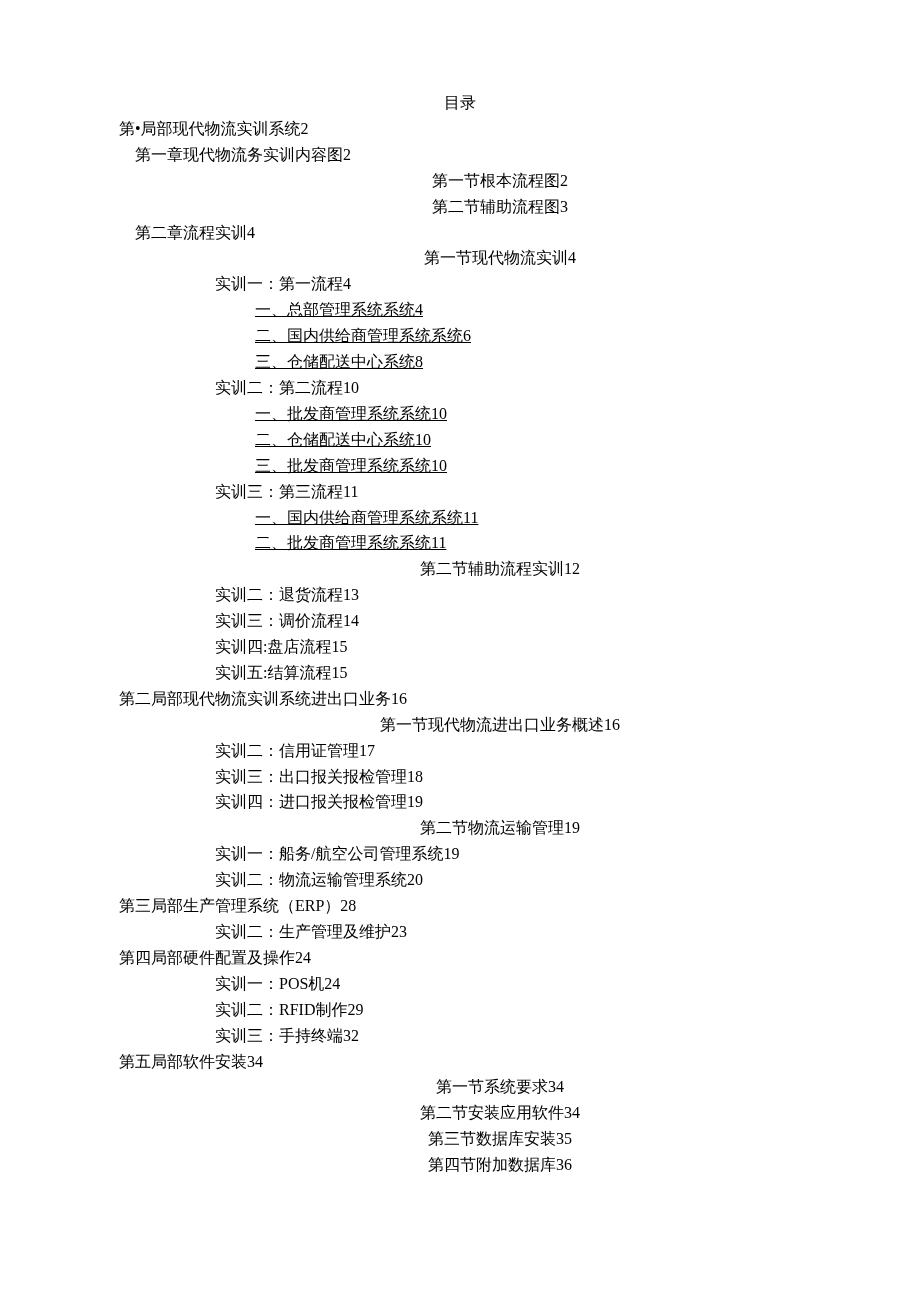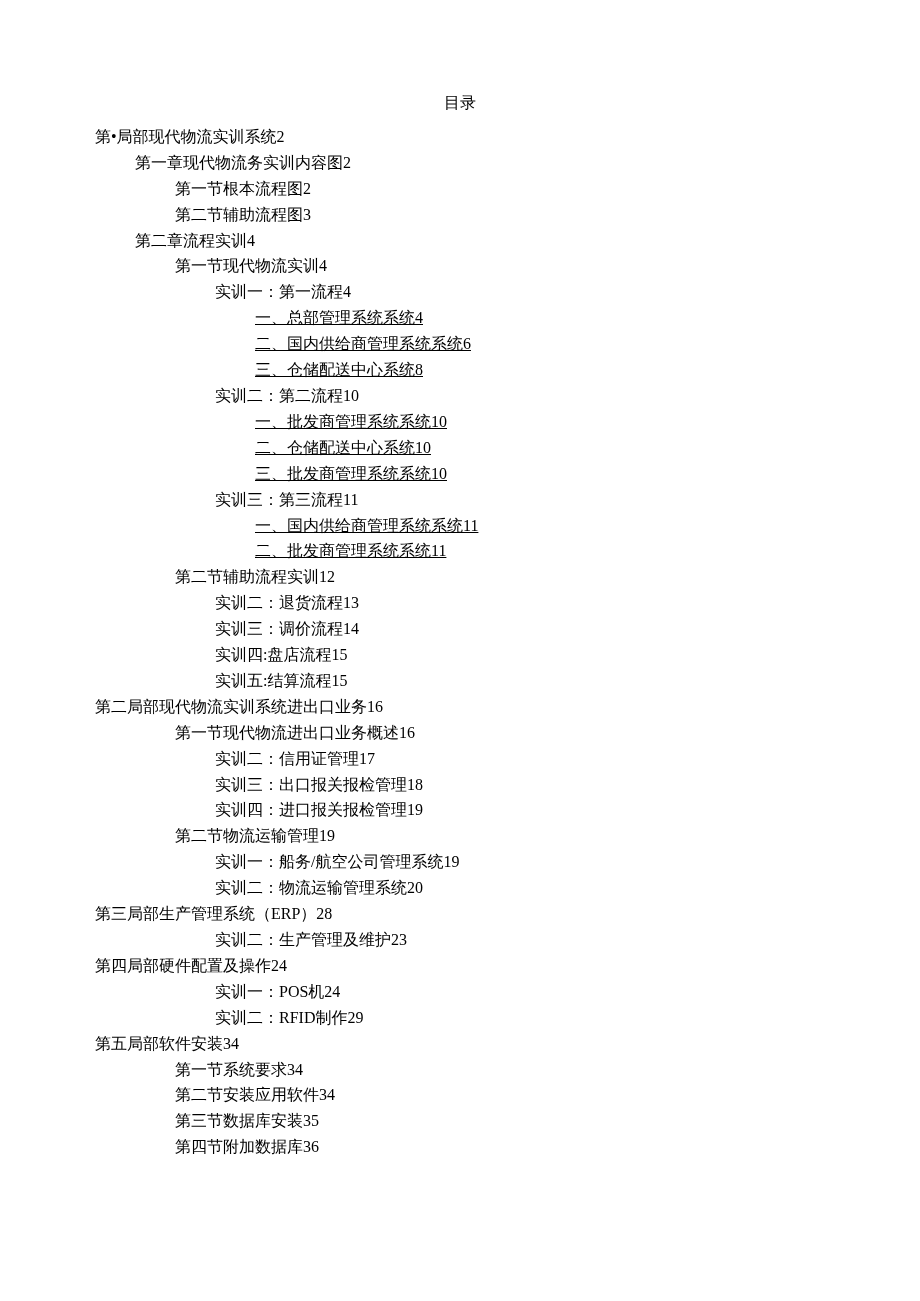--- a/index.html
+++ b/index.html
@@ -10,28 +10,28 @@
       margin: 0;
       padding: 90px 95px 40px 95px;
       line-height: 1.62;
       width: 920px;
       box-sizing: border-box;
     }
     .title {
       text-align: center;
       font-weight: normal;
       font-size: 16px;
-      margin-bottom: 8px;
+      margin-bottom: 0;
     }
     .toc-line {
       white-space: pre;
     }
-    .indent-0 { padding-left: 0px; }
+    .indent-0 { padding-left: 0px; margin-left: 24px; }
     .indent-1 { padding-left: 40px; }
-    .indent-2 { padding-left: 80px; }
+    .indent-2 { padding-left: 80px; text-align: center; }
     .indent-3 { padding-left: 120px; }
     .indent-4 { padding-left: 160px; text-decoration: underline; }
   </style>
 </head>
 <body>
 
 <div class="title">目录</div>
 
 <div id="toc-container">
     <div class="toc-line indent-0">第•局部现代物流实训系统2</div>
@@ -62,18 +62,19 @@
     <div class="toc-line indent-3">实训三：出口报关报检管理18</div>
     <div class="toc-line indent-3">实训四：进口报关报检管理19</div>
     <div class="toc-line indent-2">第二节物流运输管理19</div>
     <div class="toc-line indent-3">实训一：船务/航空公司管理系统19</div>
     <div class="toc-line indent-3">实训二：物流运输管理系统20</div>
     <div class="toc-line indent-0">第三局部生产管理系统（ERP）28</div>
     <div class="toc-line indent-3">实训二：生产管理及维护23</div>
     <div class="toc-line indent-0">第四局部硬件配置及操作24</div>
     <div class="toc-line indent-3">实训一：POS机24</div>
     <div class="toc-line indent-3">实训二：RFID制作29</div>
+    <div class="toc-line indent-3">实训三：手持终端32</div>
     <div class="toc-line indent-0">第五局部软件安装34</div>
     <div class="toc-line indent-2">第一节系统要求34</div>
     <div class="toc-line indent-2">第二节安装应用软件34</div>
     <div class="toc-line indent-2">第三节数据库安装35</div>
     <div class="toc-line indent-2">第四节附加数据库36</div>
   </div>
 
 </body></html>

